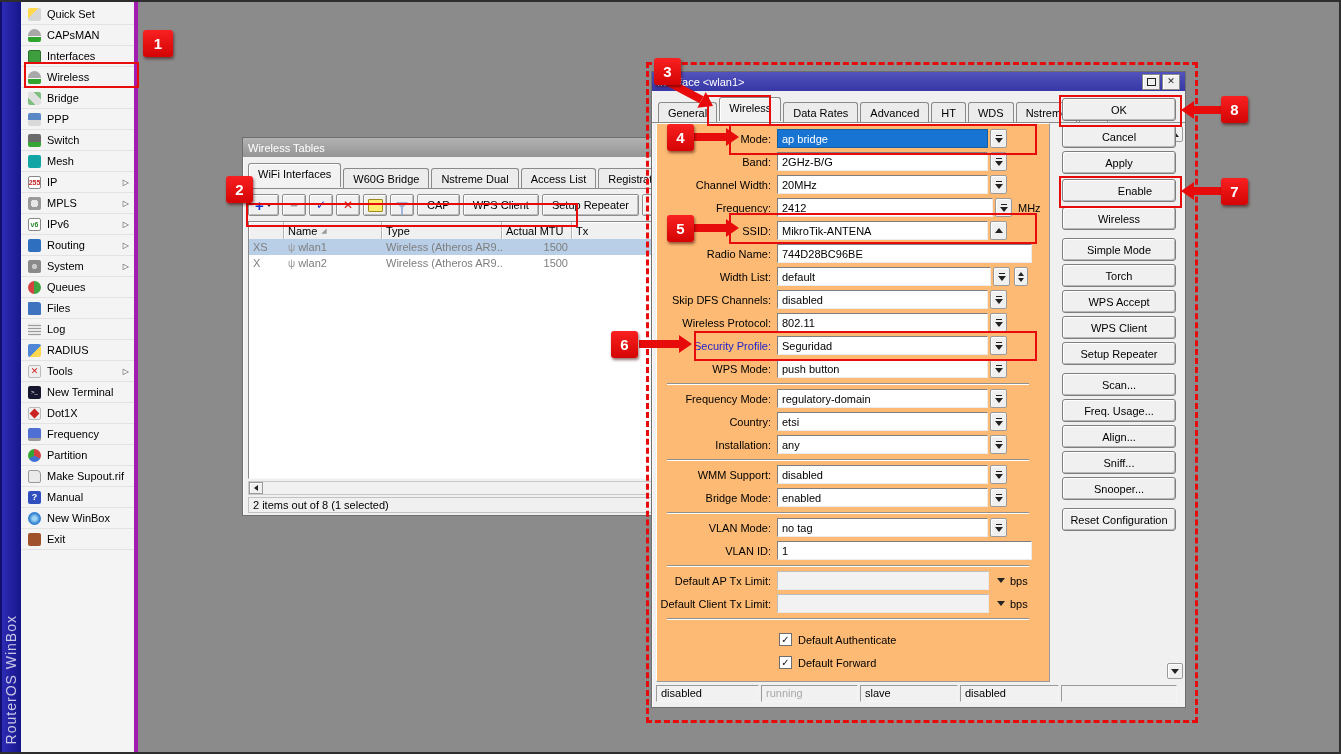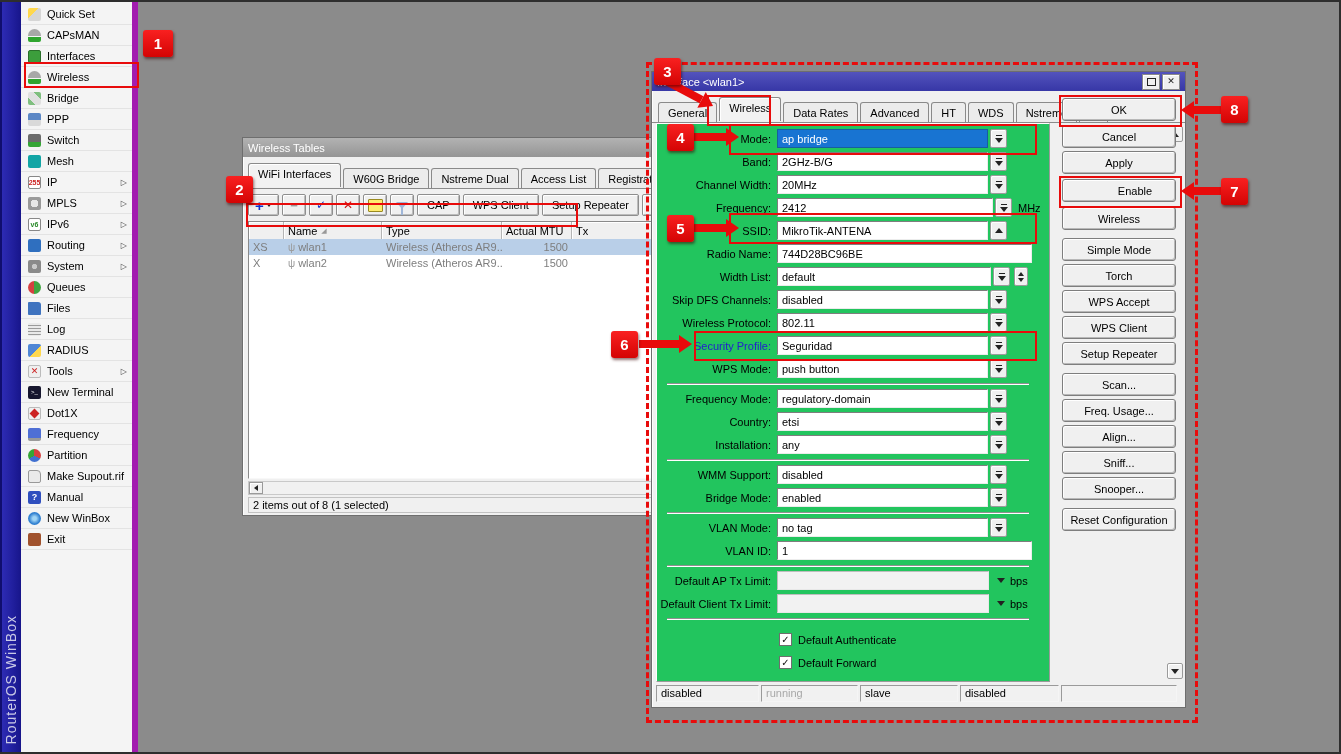--- a/index.html
+++ b/index.html
@@ -9,21 +9,21 @@
 
   
   .brand{position:absolute;left:0;top:0;width:21px;height:100%;
          background:linear-gradient(90deg,#2d2bb4 0%,#201e9c 60%,#17158a 100%);
          border-left:2px solid #100e6e;box-sizing:border-box;}
   .brand span{position:absolute;bottom:8px;left:1px;writing-mode:vertical-rl;transform:rotate(180deg);
               color:#c9c9e6;font-size:14px;letter-spacing:1px;white-space:nowrap;}
 
   
   .sidebar{position:absolute;left:21px;top:0;width:117px;height:100%;background:#f4f4f4;
-           border-right:6px solid #a21caf;box-sizing:border-box;padding-top:2px;}
+           border-right:4px solid #a21caf;box-sizing:border-box;padding-top:2px;}
   .side-item{height:20px;display:flex;align-items:center;padding-left:7px;border-bottom:1px solid #e3e3e3;cursor:default;}
   .side-item .lbl{margin-left:6px;white-space:nowrap;}
   .sub{margin-left:auto;margin-right:5px;color:#444;font-size:8px;}
   .si{width:13px;height:13px;border-radius:2px;flex:0 0 13px;position:relative;
       display:flex;align-items:center;justify-content:center;font-size:7px;color:#fff;overflow:hidden;}
   .si-quick-set{background:linear-gradient(135deg,#ffd84d 0 42%,#d6d6d6 42%);}
   .si-capsman,.si-wireless{background:linear-gradient(#a8a8a8 0 55%,transparent 55%),linear-gradient(transparent 60%,#2fa52f 60%);border-radius:50% 50% 2px 2px;}
   .si-interfaces{background:#3c9e3c;border:1px solid #2a6f2a;box-sizing:border-box;}
   .si-bridge{background:linear-gradient(45deg,#7fbf7f 0 30%,#e0e0e0 30% 70%,#7fbf7f 70%);}
   .si-ppp{background:linear-gradient(#5b87c5 0 50%,#d9d9d9 50%);}
@@ -101,21 +101,21 @@
            border:1px solid #c9c9c9;box-sizing:border-box;display:flex;}
   .harrow{width:14px;height:12px;background:#f0f0f0;border:1px solid #9a9a9a;box-shadow:inset 1px 1px 0 #fff;
           display:flex;align-items:center;justify-content:center;box-sizing:border-box;}
   .tri-l{width:0;height:0;border-top:3px solid transparent;border-bottom:3px solid transparent;border-right:4px solid #222;}
   .wt-status{position:absolute;left:5px;top:359px;width:509px;height:16px;padding:1px 4px;box-sizing:border-box;
              border:1px solid #c2c2c2;background:#f0f0f0;white-space:nowrap;}
 
   
   .dlg{left:652px;top:70px;width:533px;height:635px;z-index:3;}
   .dlg .tabstrip{top:25px;left:6px;}
-  .pane{position:absolute;left:4px;top:51px;width:394px;height:559px;background:#22c55e;
+  .pane{position:absolute;left:4px;top:51px;width:394px;height:559px;background:#fdba74;
         border:1px solid;border-color:#fdfdfd #9a9a9a #9a9a9a #fdfdfd;box-sizing:border-box;
         padding-top:3px;overflow:hidden;}
   .frow{height:23px;display:flex;align-items:center;padding-left:2px;}
   .flabel{width:112px;text-align:right;padding-right:6px;white-space:nowrap;}
   .flabel.linky{color:#2222cc;}
   .inp{height:19px;border:1px solid;border-color:#7e7e7e #ececec #ececec #7e7e7e;background:#fff;
        display:flex;align-items:center;padding:0 4px;box-sizing:border-box;white-space:nowrap;overflow:hidden;}
   .inp.sel{background:#1874d2;color:#fff;border-color:#175e9e;}
   .inp.dis{background:#f2f2f2;border-color:#bdbdbd #e8e8e8 #e8e8e8 #bdbdbd;color:#9a9a9a;}
   .w-combo{width:211px;} .w-freq{width:216px;} .w-full{width:255px;} .w-scan{width:214px;} .w-dis{width:212px;}

